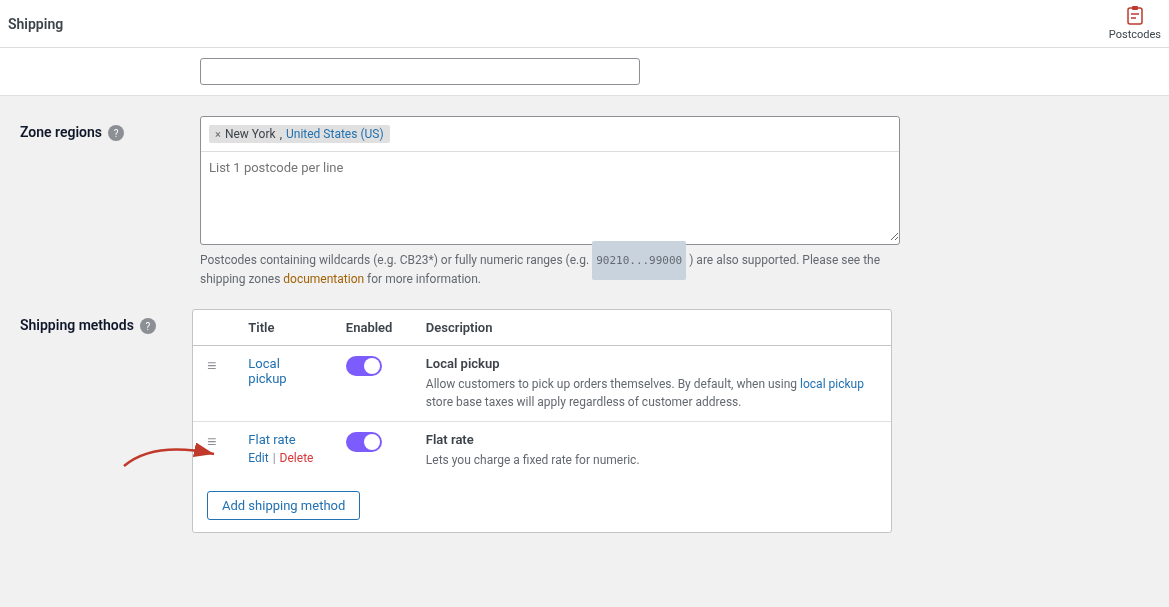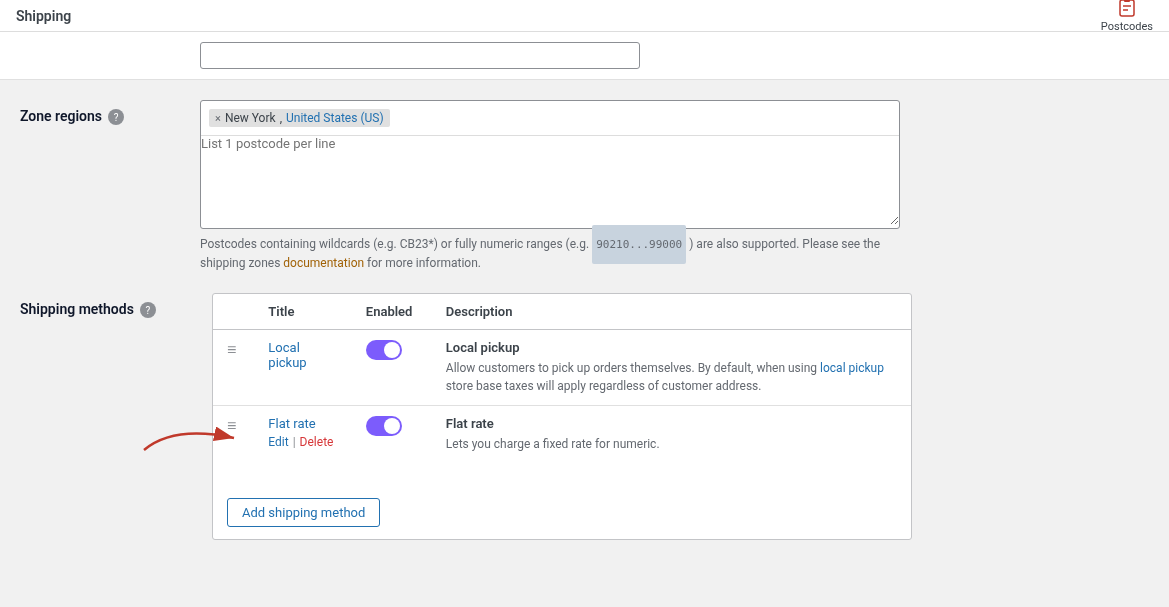--- a/index.html
+++ b/index.html
@@ -5,25 +5,25 @@
     * { box-sizing: border-box; margin: 0; padding: 0; }
     body {
       font-family: -apple-system, BlinkMacSystemFont, "Segoe UI", Roboto, sans-serif;
       font-size: 13px;
       background: #f1f1f1;
       color: #3c434a;
       min-height: 607px;
     }
     .top-bar {
       background: #fff;
-      height: 32px;
+      height: 48px;
       display: flex;
       align-items: center;
       justify-content: space-between;
-      padding: 0 16px;
+      padding: 0 8px;
       border-bottom: 1px solid #ddd;
       position: relative;
     }
     .top-bar-title {
       font-size: 14px;
       font-weight: 600;
       color: #3c434a;
     }
     .activity-btn {
       display: flex;
@@ -105,21 +105,21 @@
       cursor: pointer;
       color: #646970;
       font-size: 11px;
     }
     .tag-text-ny { color: #3c434a; }
     .tag-text-us { color: #2271b1; }
     .postcode-textarea {
       width: 100%;
       border: none;
       border-top: 1px solid #ddd;
-      padding: 0;
+      padding: 8px;
       font-size: 13px;
       color: #0c4a6e;
       resize: vertical;
       min-height: 90px;
       outline: none;
       font-family: inherit;
       border-radius: 0 0 3px 3px;
     }
     .postcode-hint {
       font-size: 12px;
@@ -135,21 +135,21 @@
       font-family: monospace;
     }
     .postcode-hint a {
       color: #a16207;
       text-decoration: none;
     }
 
     
     .shipping-methods-section {
       display: flex;
-      gap: 32px;
+      gap: 12px;
       align-items: flex-start;
     }
     .methods-table-wrapper {
       flex: 1;
       max-width: 900px;
       background: #fff;
       border: 1px solid #c3c4c7;
       border-radius: 3px;
     }
     .methods-table {
@@ -247,21 +247,20 @@
     }
     .add-method-btn {
       background: #fff;
       border: 1px solid #2271b1;
       color: #2271b1;
       padding: 6px 14px;
       border-radius: 3px;
       cursor: pointer;
       font-size: 13px;
       font-family: inherit;
-      margin-top: 23px;
     }
     
     .row-with-arrow {
       position: relative;
     }
 
     
     .partial-top-row {
       background: #fff;
       border-bottom: 1px solid #e0e0e0;

